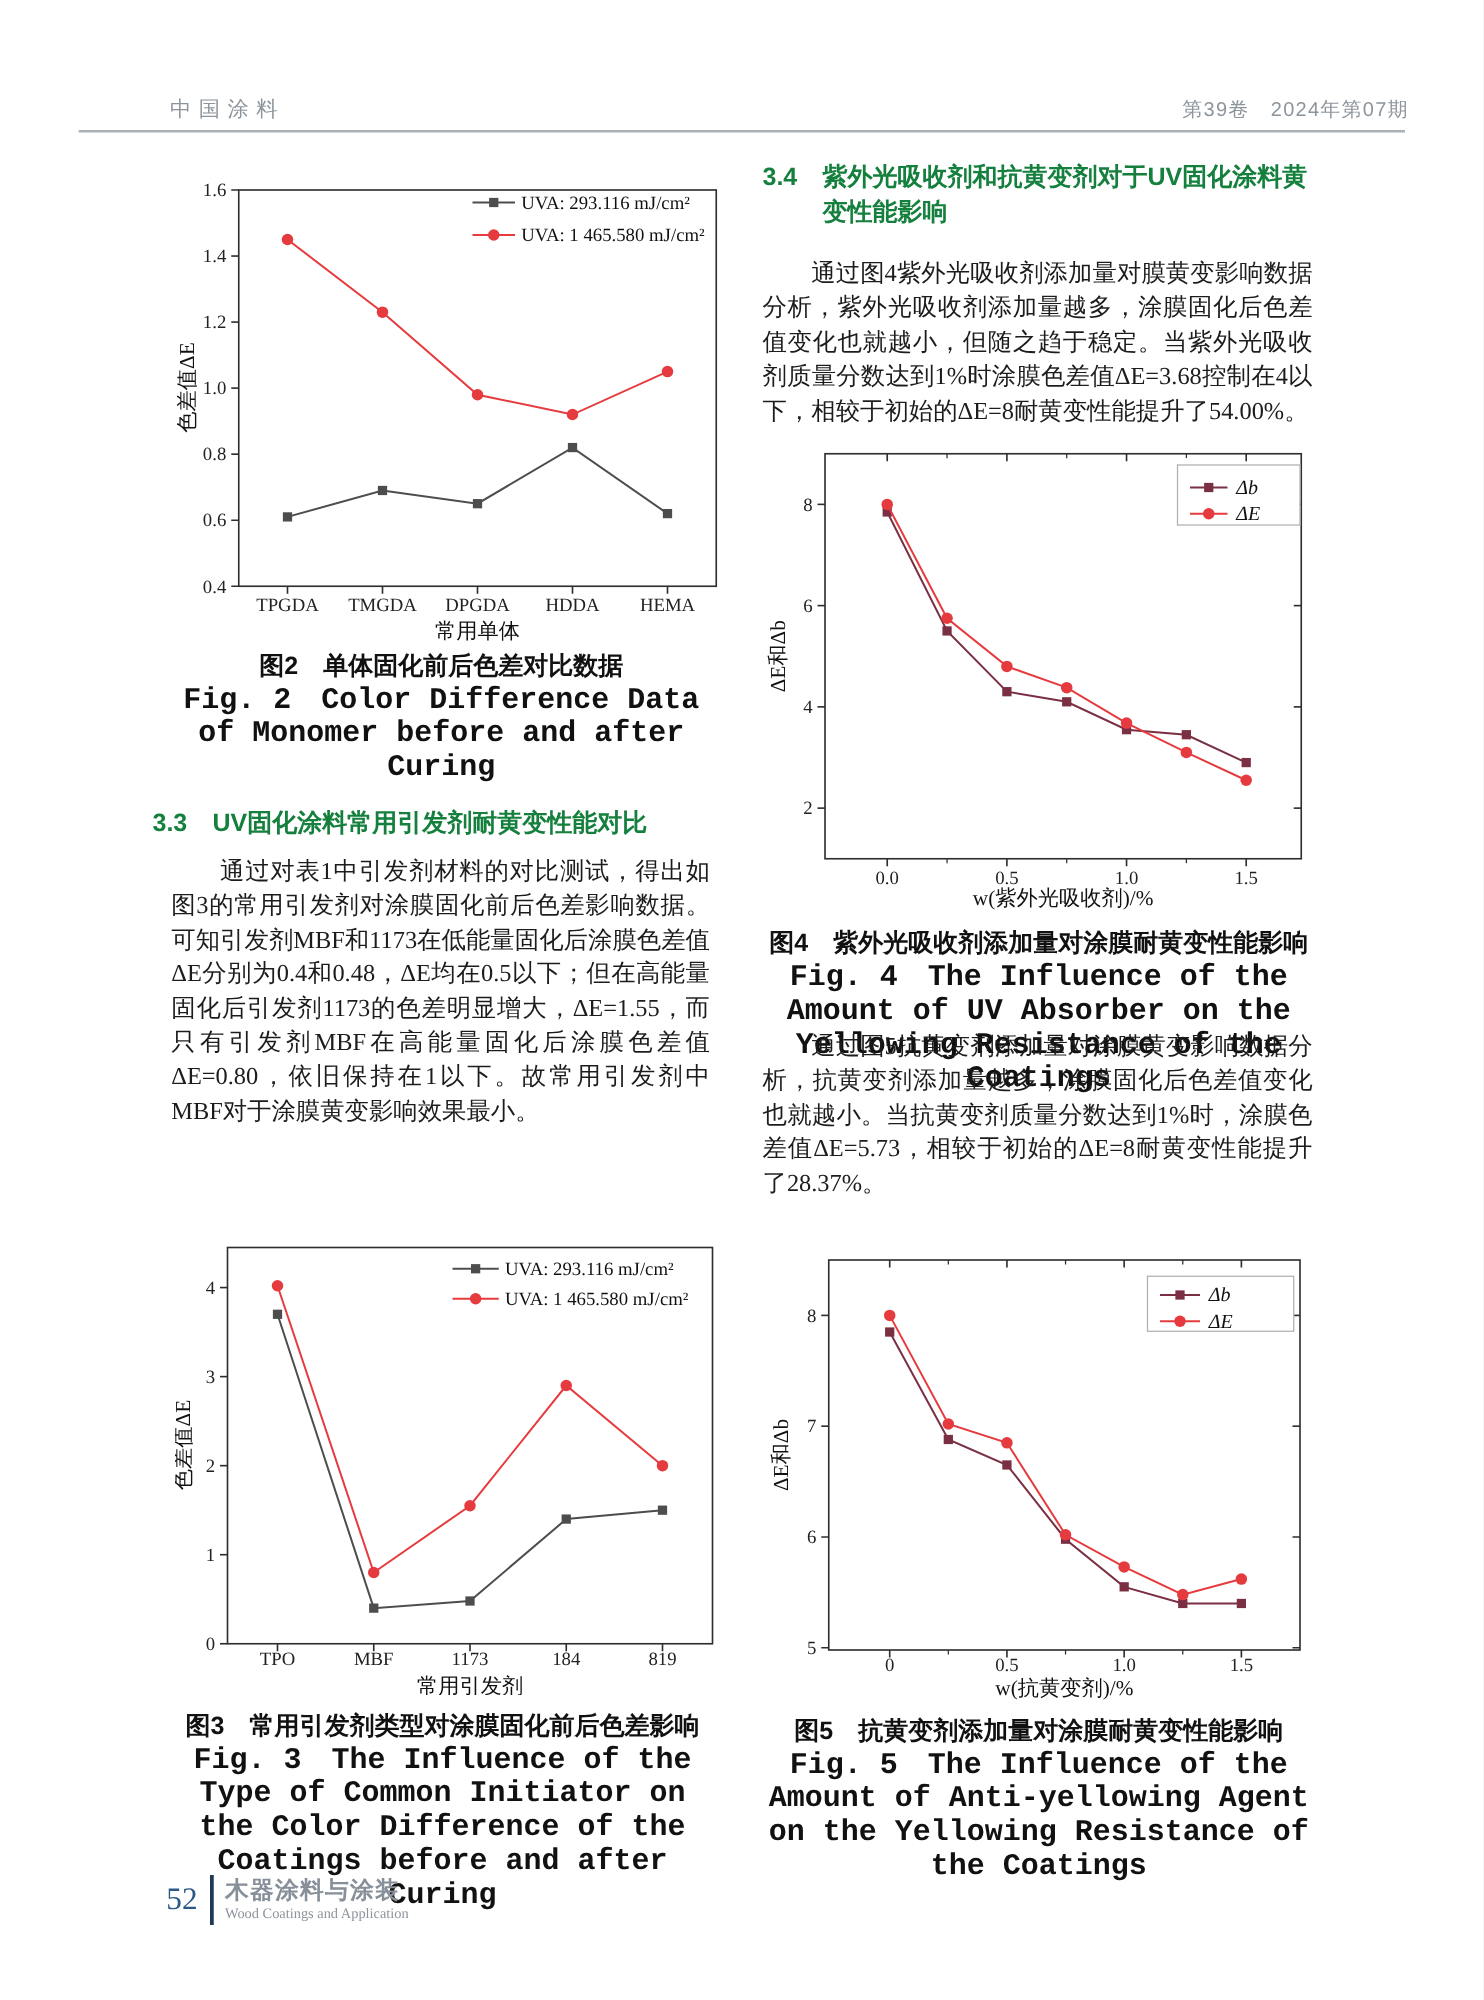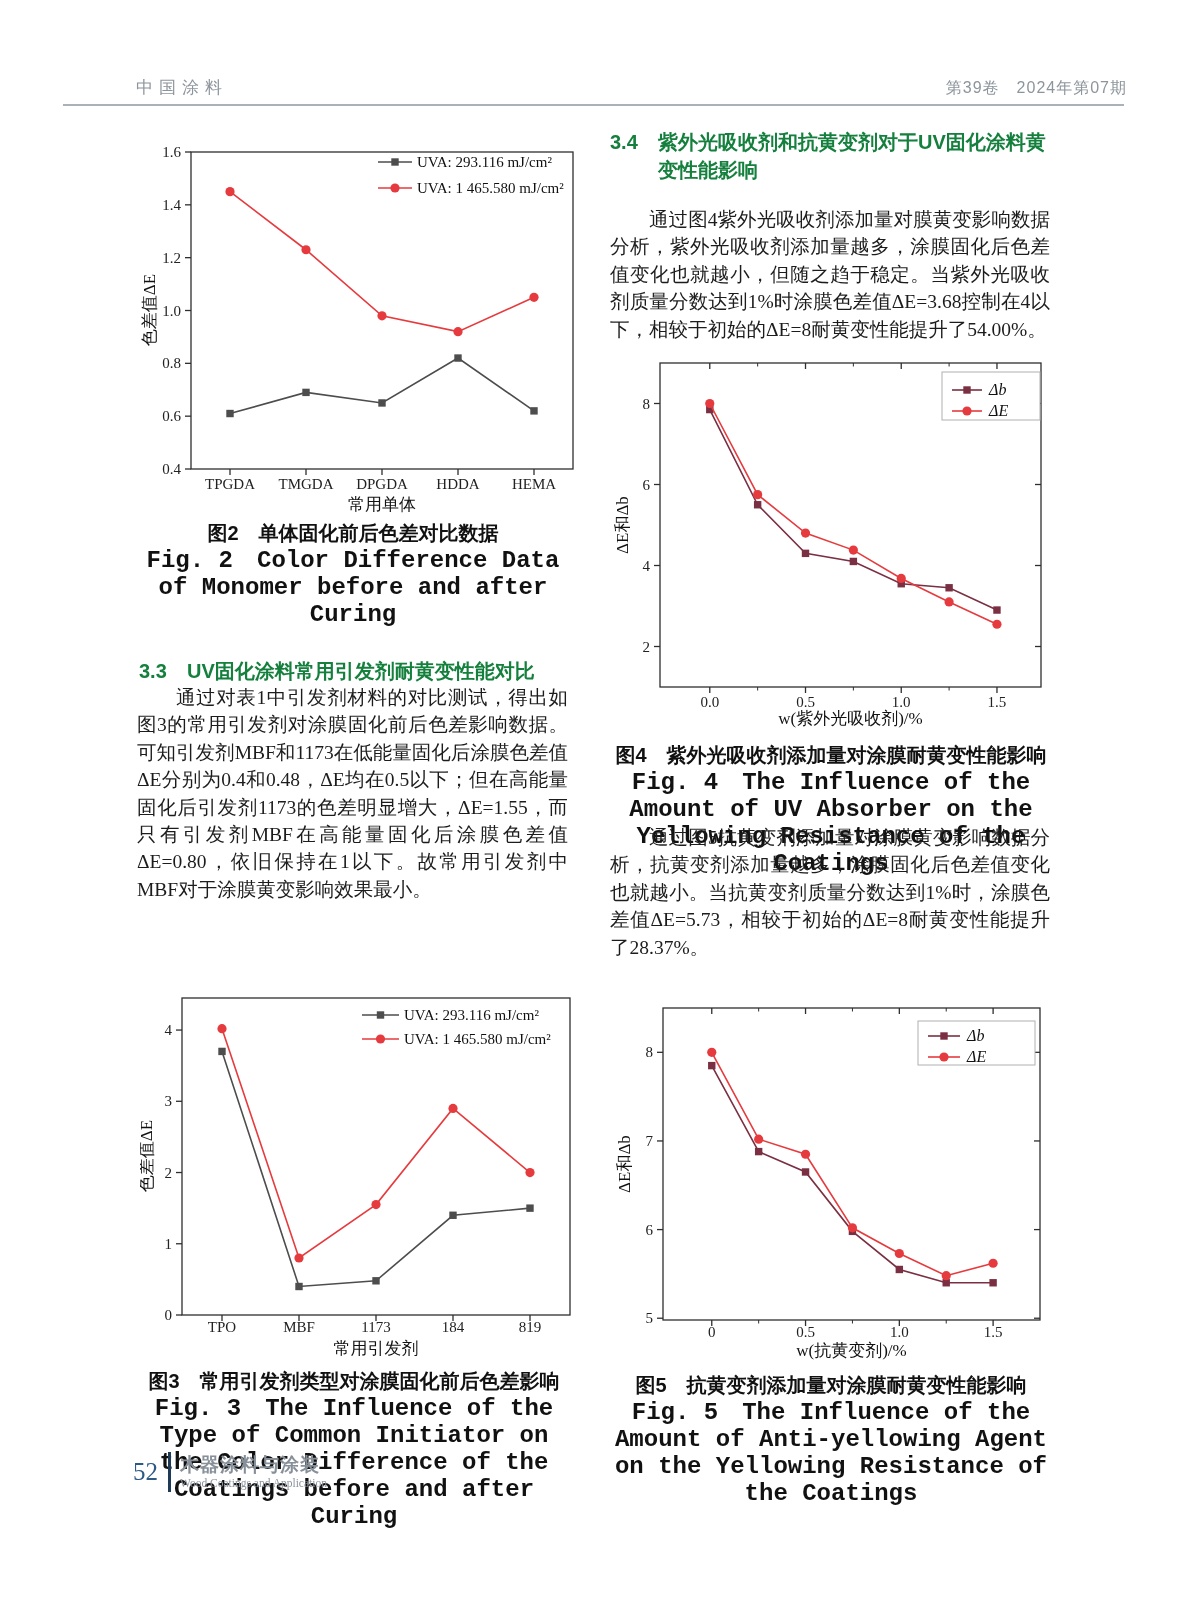--- a/index.html
+++ b/index.html
@@ -31,21 +31,21 @@
           line-height:27px;color:#111;}
 
   
   .chart{position:absolute;}
   svg text.tick{font:15px "Liberation Serif","DejaVu Serif",serif;fill:#222;}
   svg text.axislabel{font:17px "Liberation Serif","DejaVu Serif",serif;fill:#111;}
   svg text.legendtext{font:15px "Liberation Serif","DejaVu Serif",serif;fill:#111;}
   svg text.legenditalic{font:italic 16px "Liberation Serif","DejaVu Serif",serif;fill:#111;}
 
   
-  .footer{position:absolute;left:133px;top:1452px;display:flex;align-items:center;}
+  .footer{position:absolute;left:133px;top:1500px;display:flex;align-items:center;}
   .footer-num{font-size:25px;color:#2d5a85;font-family:"Liberation Serif","DejaVu Serif",serif;}
   .footer-bar{width:3px;height:40px;background:#1d3a57;margin:0 9px 0 10px;}
   .footer-txt{display:flex;flex-direction:column;justify-content:center;}
   .footer-cn{font-family:"Liberation Sans","DejaVu Sans",sans-serif;font-weight:bold;font-size:19px;
              color:#878f99;letter-spacing:1px;line-height:22px;}
   .footer-en{font-family:"Liberation Serif","DejaVu Serif",serif;font-size:11.5px;color:#8d949d;line-height:14px;}
 </style>
 </head>
 <body>
 
@@ -102,21 +102,21 @@
         <line x1="238" y1="56" x2="272" y2="56" stroke="#e63b3e" stroke-width="1.6"></line>
         <circle cx="255" cy="56" r="4.6" fill="#e63b3e"></circle>
         <text x="277" y="61" class="legendtext">UVA: 1 465.580 mJ/cm²</text>
       </svg>
   </div>
   <div class="caption" style="left:137px;top:520px;width:432px;">
     <div class="cap-cn">图2　单体固化前后色差对比数据</div>
     <div class="cap-en">Fig. 2　Color Difference Data of Monomer before and after Curing</div>
   </div>
 
-  <div class="sec-heading" style="left:139px;top:645px;width:432px;margin-top:12px;">
+  <div class="sec-heading" style="left:122px;top:645px;width:432px;">
     <span class="sec-num">3.3</span>
     <span class="sec-title">UV固化涂料常用引发剂耐黄变性能对比</span>
   </div>
   <div class="para" style="left:137px;top:684px;width:431px;">通过对表1中引发剂材料的对比测试，得出如图3的常用引发剂对涂膜固化前后色差影响数据。可知引发剂MBF和1173在低能量固化后涂膜色差值ΔE分别为0.4和0.48，ΔE均在0.5以下；但在高能量固化后引发剂1173的色差明显增大，ΔE=1.55，而只有引发剂MBF在高能量固化后涂膜色差值ΔE=0.80，依旧保持在1以下。故常用引发剂中MBF对于涂膜黄变影响效果最小。</div>
 
   <div class="chart" style="left:140px;top:958px;">
     <svg id="svg-fig3" width="440" height="398">
         <rect x="42" y="40" width="388" height="317" fill="none" stroke="#2e2e2e" stroke-width="1.3"></rect>
         <line x1="36" y1="357" x2="42" y2="357" stroke="#2e2e2e" stroke-width="1.3"></line>
         <text x="32" y="362" text-anchor="end" class="tick">0</text>

